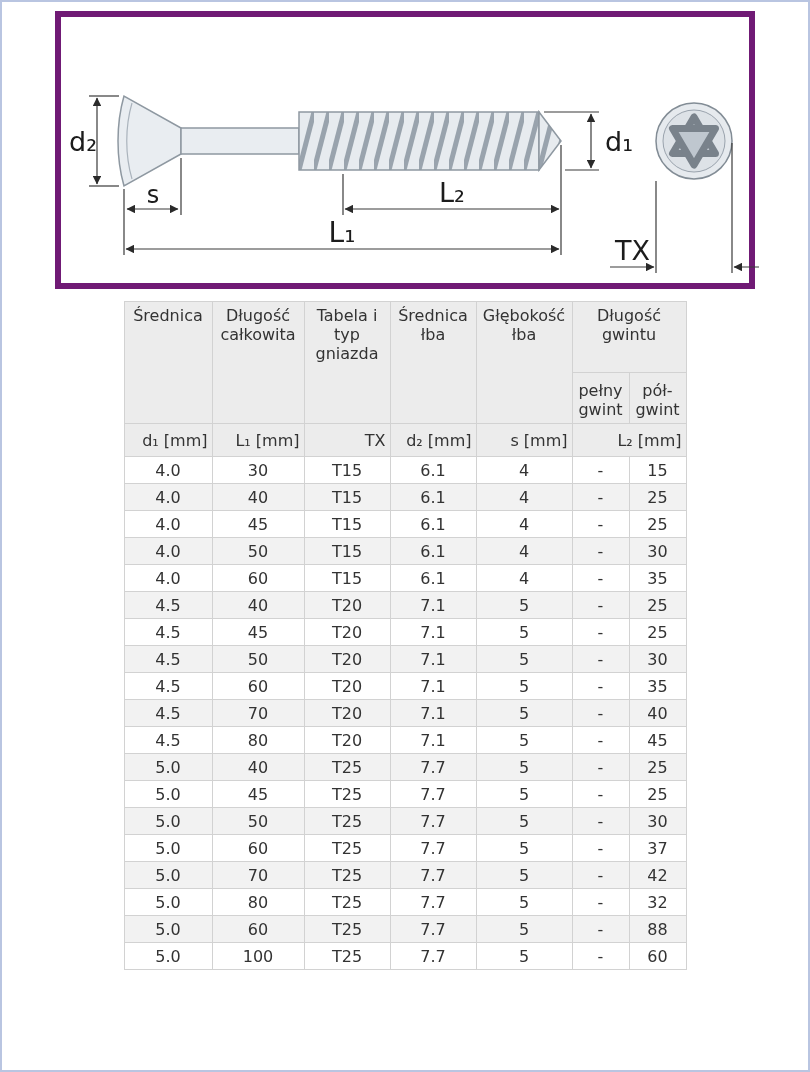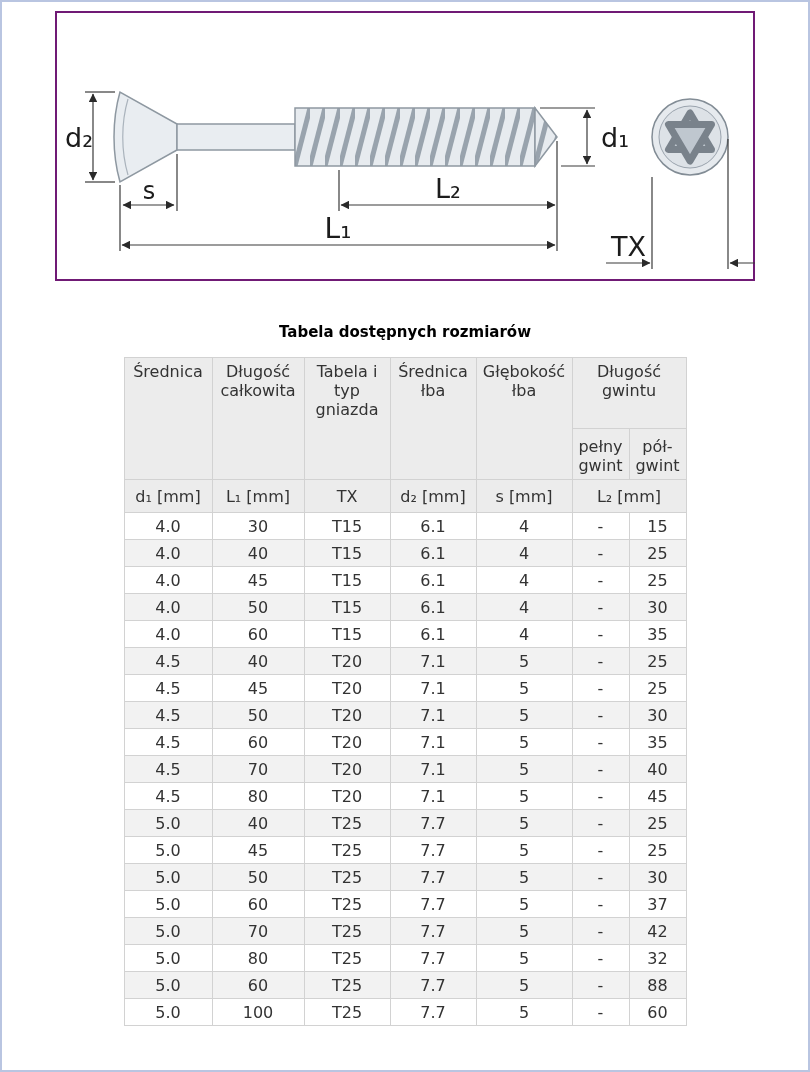--- a/index.html
+++ b/index.html
@@ -8,21 +8,21 @@
     width:810px; height:1072px;
     box-sizing:border-box;
     border:2px solid #b9c5e1;
     background:#fff;
     font-family:"DejaVu Sans","Liberation Sans",sans-serif;
     overflow:hidden;
   }
   .diagram-box {
     width:700px;
     margin:9px auto 0 auto;
-    border:2px solid #701a75;
+    border:6px solid #701a75;
     background:#ffffff;
     box-sizing:border-box;
   }
   .diagram-box svg { display:block; }
   .screw-svg text {
     font-family:"DejaVu Sans",sans-serif;
     fill:#1c1c1c;
   }
   .dim { stroke:#3a3a3a; stroke-width:1.2; fill:none; }
   .title {
@@ -43,21 +43,21 @@
   table.sizes th, table.sizes td {
     border:1px solid #d2d2d2;
     text-align:center;
     font-weight:normal;
     padding:2px 4px;
     overflow:hidden;
   }
   table.sizes thead th { background:#ececec; }
   table.sizes thead tr.names th { height:64px; vertical-align:top; padding-top:4px; }
   table.sizes thead tr.subnames th { height:44px; vertical-align:bottom; padding-bottom:4px; }
-  table.sizes thead tr.units th { height:28px; vertical-align:middle; }
+  table.sizes thead tr.units th { height:28px; vertical-align:middle;text-align:right; }
   table.sizes tbody td { height:22px; padding:2px 4px; }
   table.sizes tbody tr:nth-child(even) { background:#f2f2f2; }
 </style>
 </head>
 <body>
 
 <div class="page">
 
   <div class="diagram-box">
     <svg class="screw-svg" viewBox="0 0 698 266" width="698" height="266">
@@ -116,21 +116,20 @@
 
       <text x="8" y="134" font-size="27">d₂</text>
       <text x="92" y="186" font-size="24" text-anchor="middle">s</text>
       <text x="391" y="185" font-size="27" text-anchor="middle">L₂</text>
       <text x="281" y="225" font-size="28" text-anchor="middle">L₁</text>
       <text x="544" y="134" font-size="27">d₁</text>
       <text x="589" y="243" font-size="27" text-anchor="end">TX</text>
     </svg>
   </div>
 
-  <div class="title">Tabela dostępnych rozmiarów</div>
 
   <table class="sizes">
     <colgroup>
       <col style="width:88px">
         <col style="width:92px">
         <col style="width:86px">
       <col style="width:86px">
         <col style="width:96px">
         <col style="width:57px">
         <col style="width:57px">

